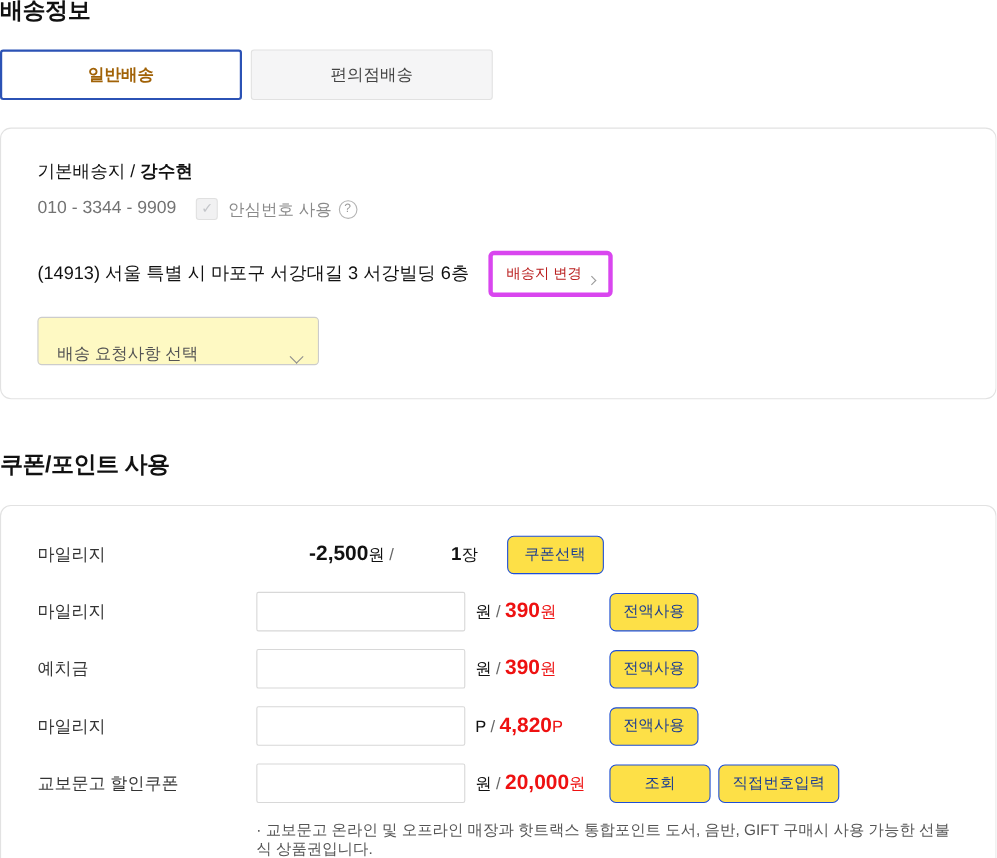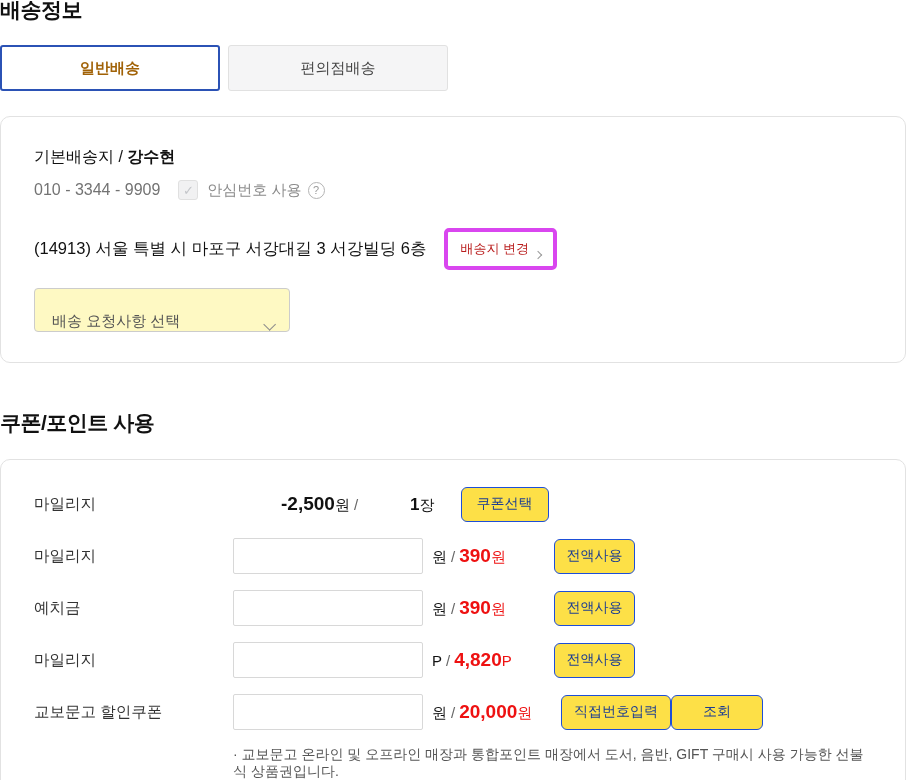--- a/index.html
+++ b/index.html
@@ -207,24 +207,24 @@
   
   <div class="coupon-row">
     <span class="row-label">교보문고 할인쿠폰</span>
     <input class="amount-input" value="" style="">
     <span class="unit-area">
       <span class="unit-black">원</span>
       <span class="sep">/</span>
       <span class="red-num">20,000</span>
       <span class="red-unit">원</span>
     </span>
+    <button class="blue-btn btn-check">조회</button>
     <button class="blue-btn btn-direct">직접번호입력</button>
-    <button class="blue-btn btn-check">조회</button>
-  </div>
-
-  <div class="note-row">· 교보문고 온라인 및 오프라인 매장과 통합포인트 매장에서 도서, 음반, GIFT 구매시 사용 가능한 선불식 상품권입니다.</div>
+  </div>
+
+  <div class="note-row">· 교보문고 온라인 및 오프라인 매장과 핫트랙스 통합포인트 도서, 음반, GIFT 구매시 사용 가능한 선불식 상품권입니다.</div>
 
   <div class="link-row">
     <span>구매/선물하기</span>
     <span class="chev-right-blue"></span>
   </div>
 
 </div>
 
 </body></html>

